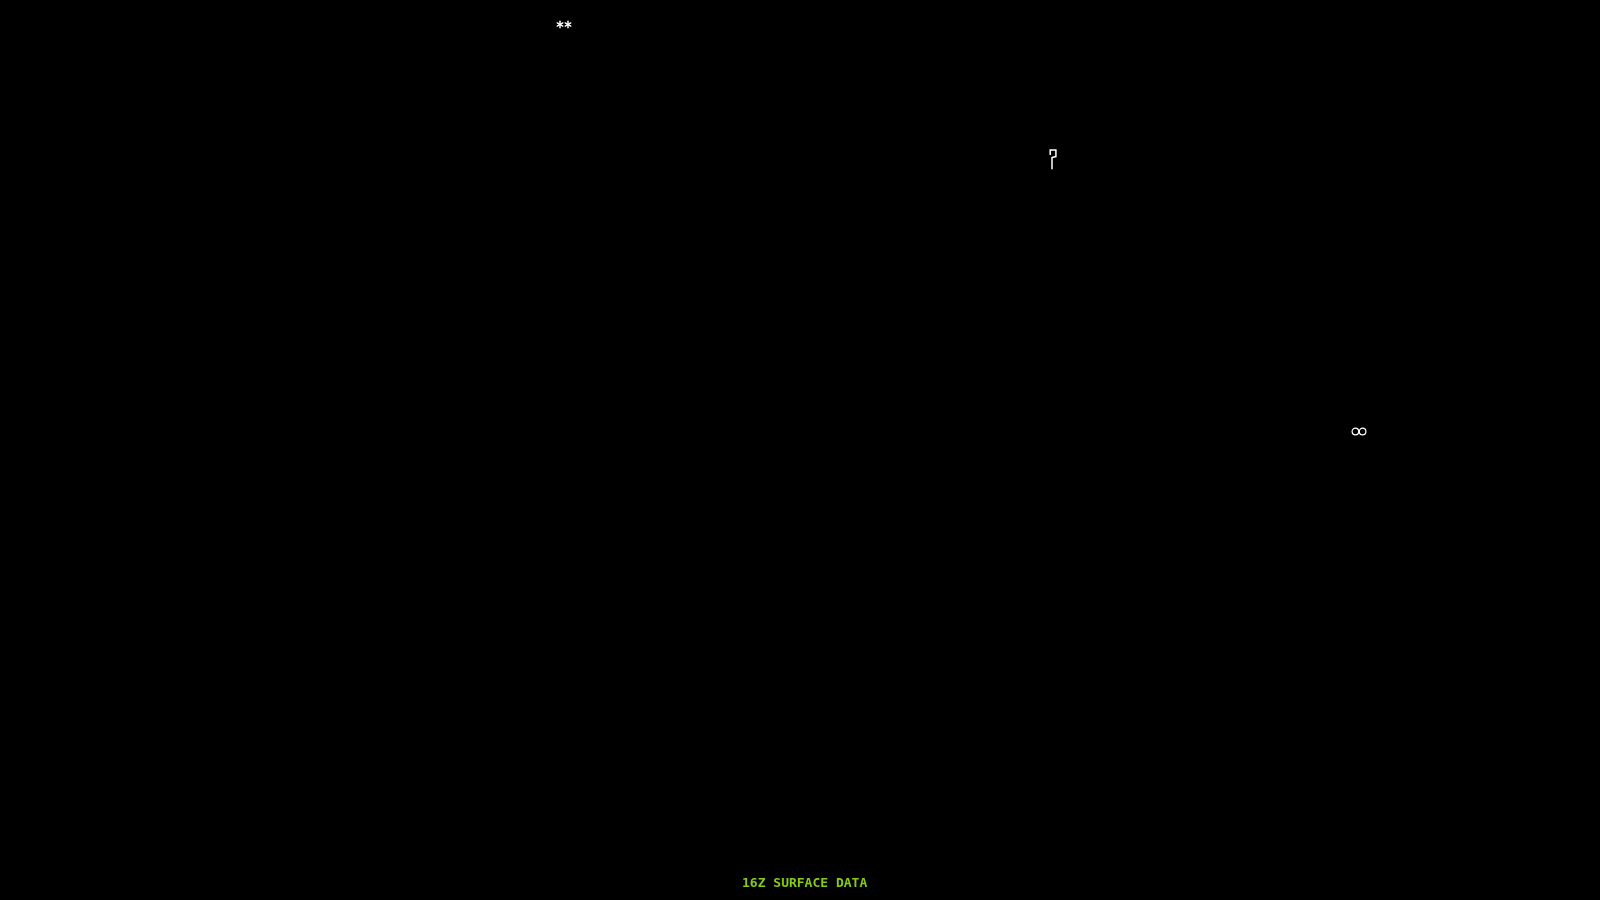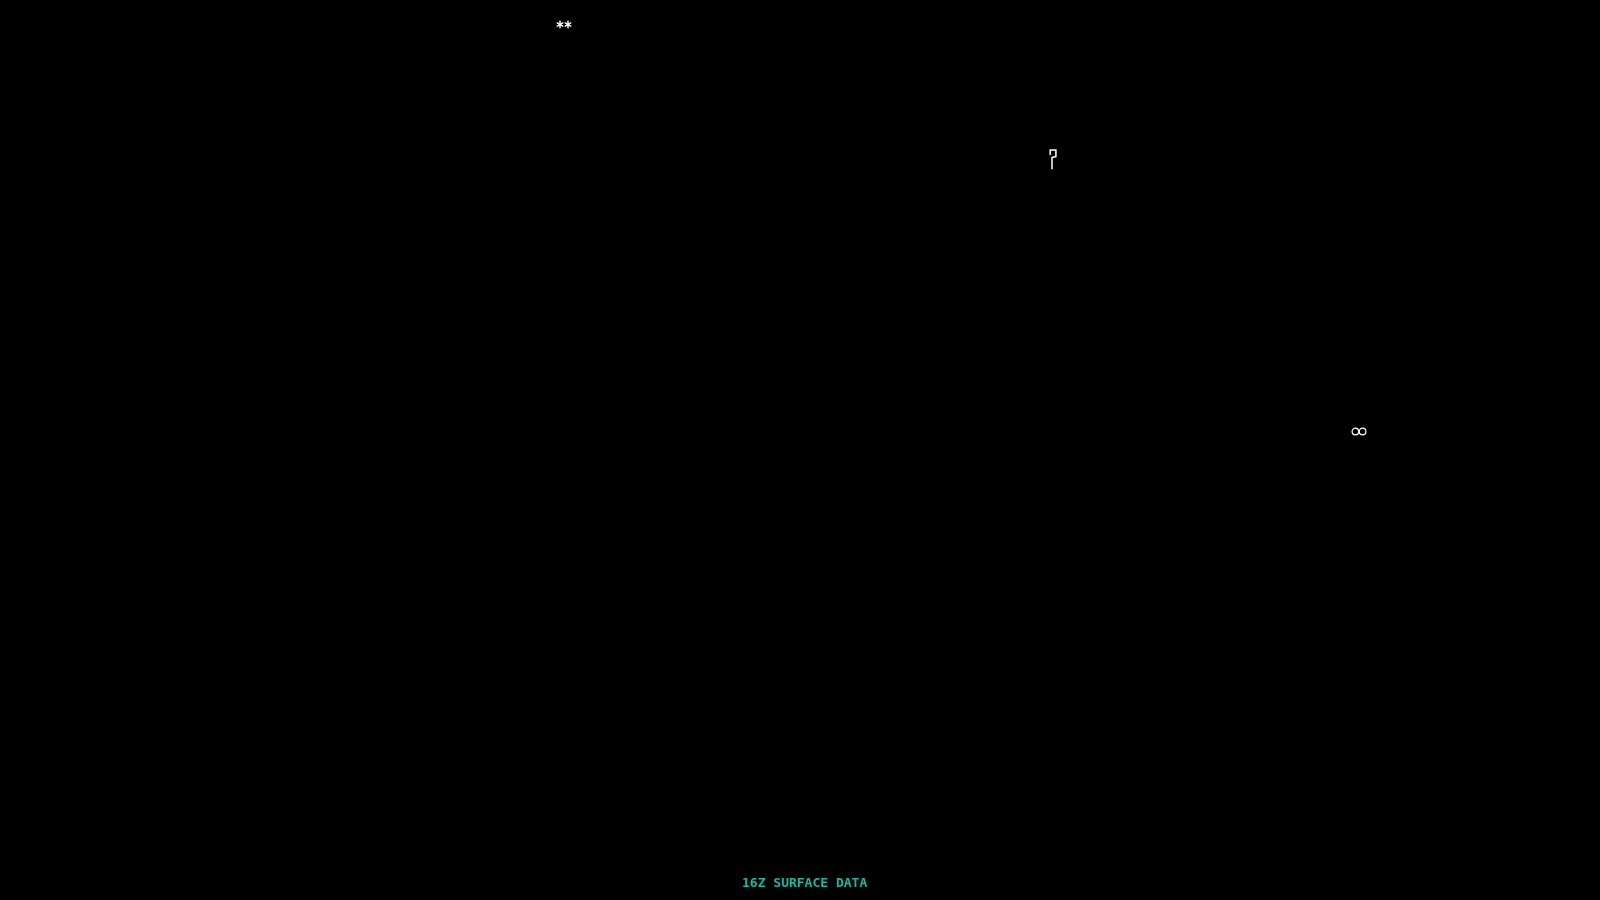--- a/index.html
+++ b/index.html
@@ -25,21 +25,21 @@
   .symbol {
     position: absolute;
   }
   .symbol svg {
     display: block;
   }
   .caption {
     position: absolute;
     left: 742px;
     top: 876px;
-    color: #14b8a6;
+    color: #84cc16;
     font-family: "DejaVu Sans Mono", monospace;
     font-size: 13px;
     font-weight: bold;
     line-height: 13px;
     white-space: pre;
     letter-spacing: 0;
   }
 </style>
 </head>
 <body>

